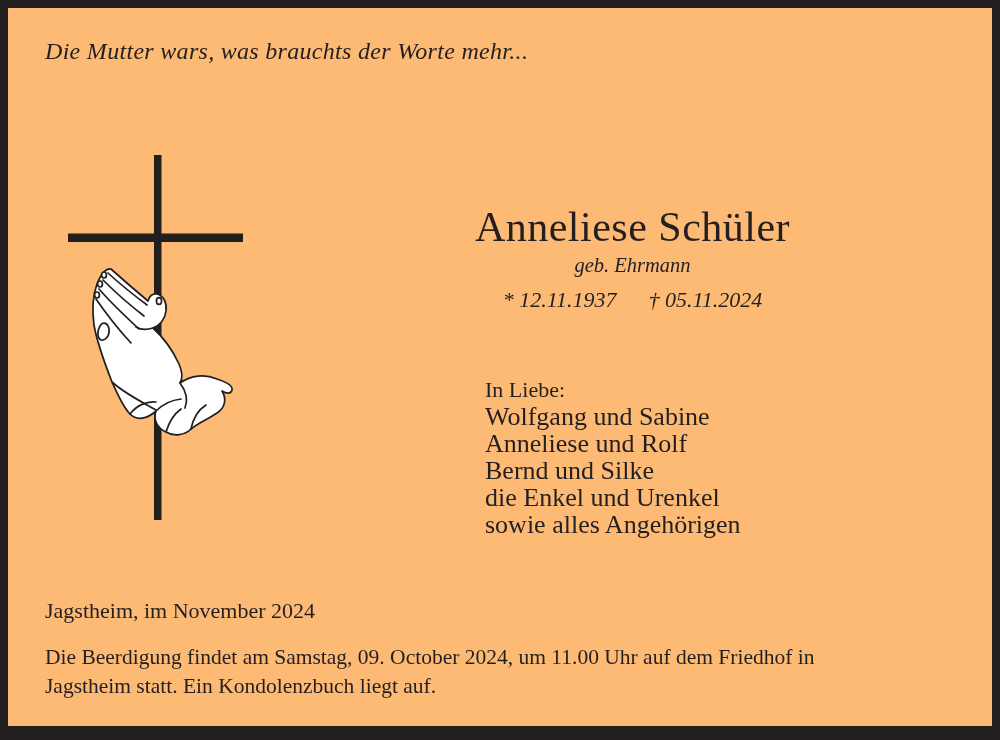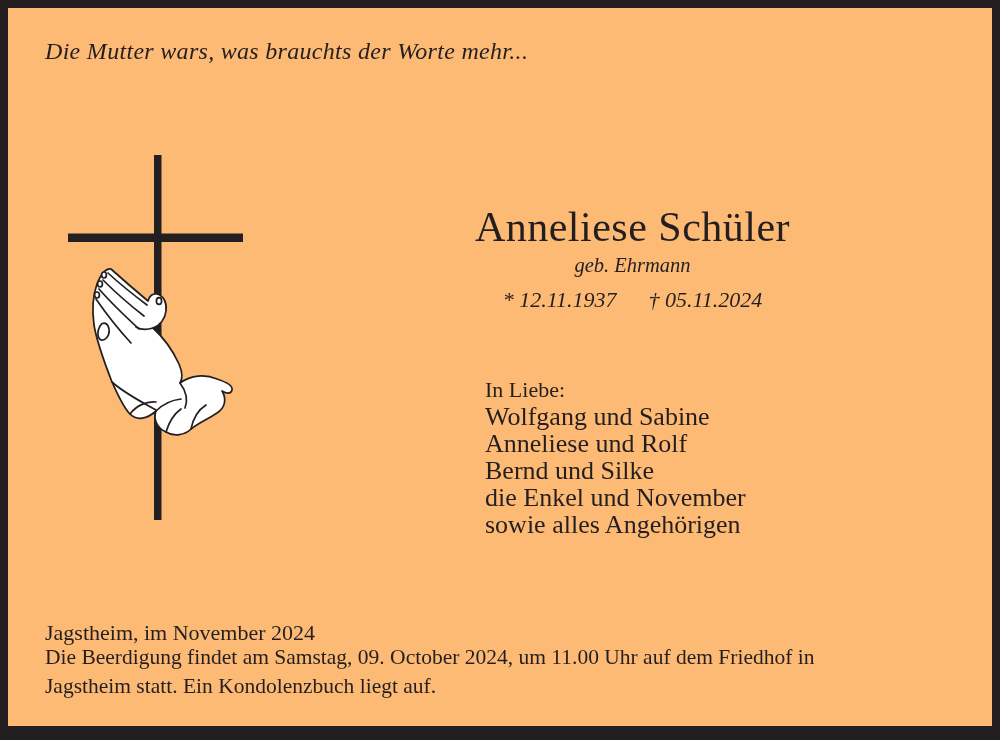--- a/index.html
+++ b/index.html
@@ -43,21 +43,21 @@
     display:flex;justify-content:center;gap:32px;
     font-style:italic;font-size:22px;line-height:28px;
   }
   .family{
     left:477px;top:368px;
     font-size:22px;line-height:27px;
   }
   .family-heading{font-weight:normal;}
   .family-item{font-weight:normal;font-size:26px;}
   .place-date{
-    left:37px;top:612px;
+    left:37px;top:590px;
     font-size:22px;
   }
   .funeral{
     left:37px;top:635px;width:910px;
     font-size:21.5px;line-height:29px;
     white-space:pre-line;
   }
   .graphic{left:47px;top:132px;}
 </style>
 </head>
@@ -126,21 +126,21 @@
       <span>* 12.11.1937</span>
       <span>† 05.11.2024</span>
     </div>
   </div>
 
   <div class="abs family">
     <div class="family-heading">In Liebe:</div>
     <div class="family-item">Wolfgang und Sabine</div>
     <div class="family-item">Anneliese und Rolf</div>
     <div class="family-item">Bernd und Silke</div>
-    <div class="family-item">die Enkel und November</div>
+    <div class="family-item">die Enkel und Urenkel</div>
     <div class="family-item">sowie alles Angehörigen</div>
   </div>
 
   <div class="abs place-date">Jagstheim, im November 2024</div>
 
   <div class="abs funeral">Die Beerdigung findet am Samstag, 09. October 2024, um 11.00 Uhr auf dem Friedhof in
 Jagstheim statt. Ein Kondolenzbuch liegt auf.</div>
 
 </div>
 

